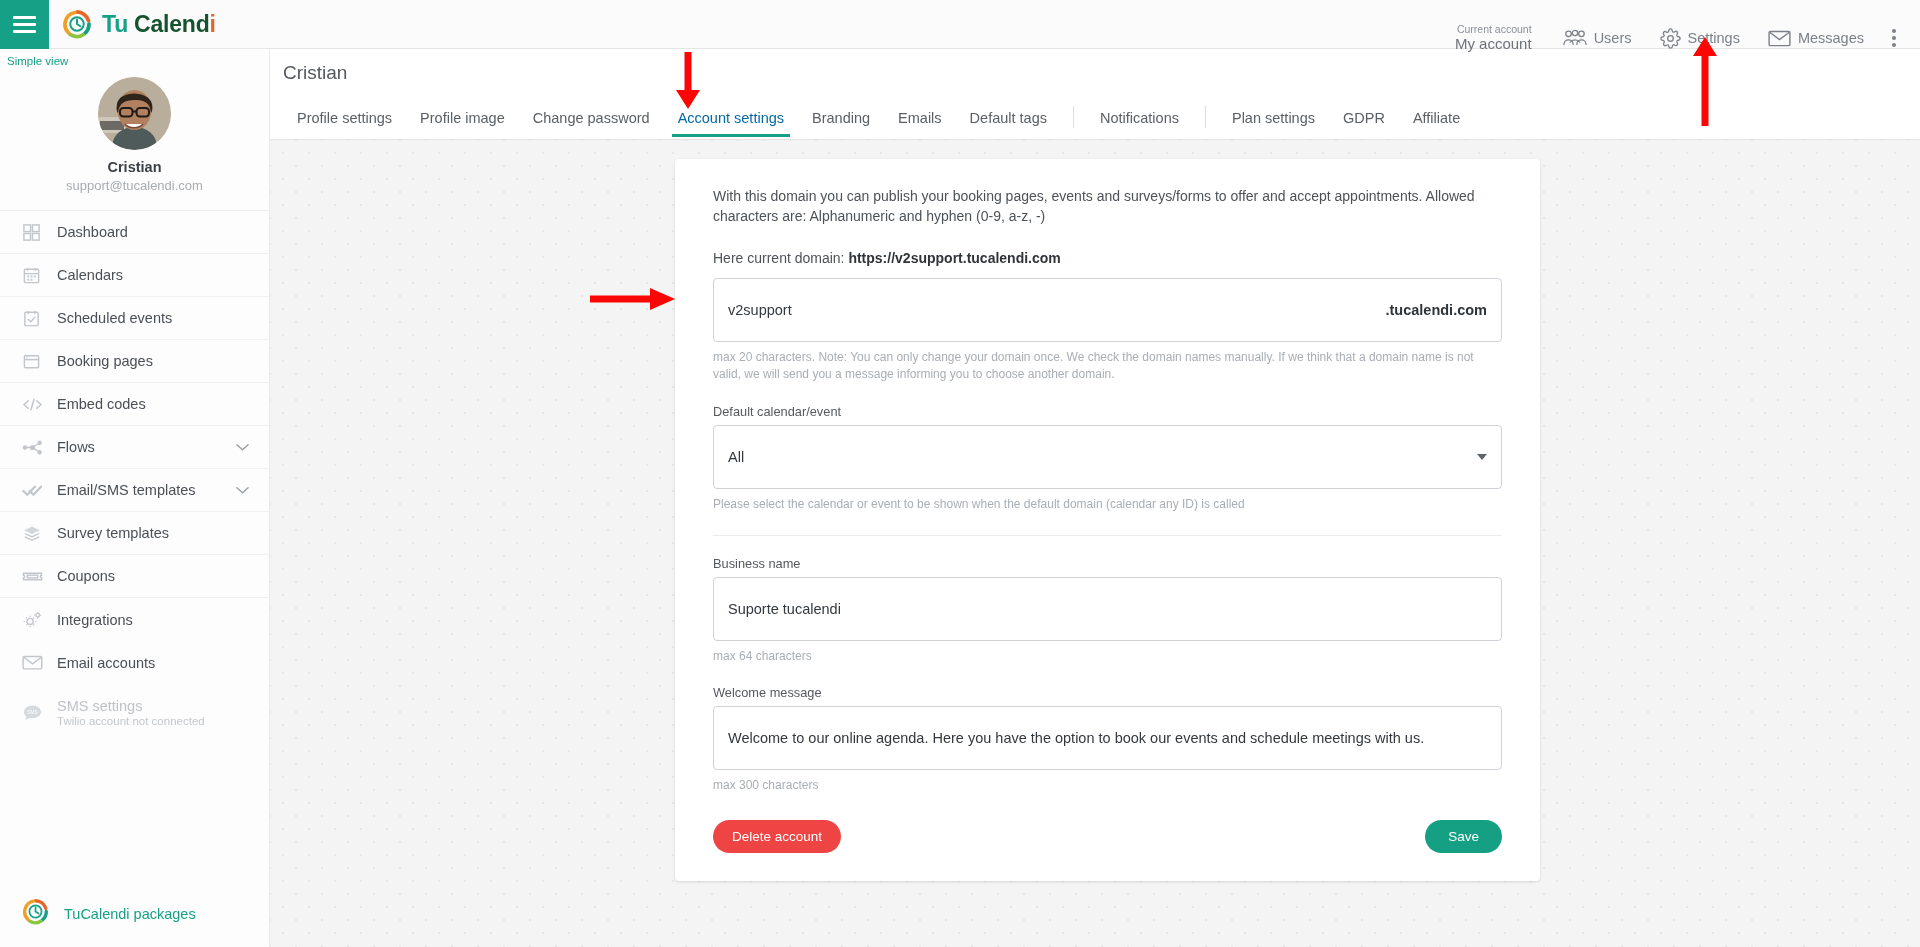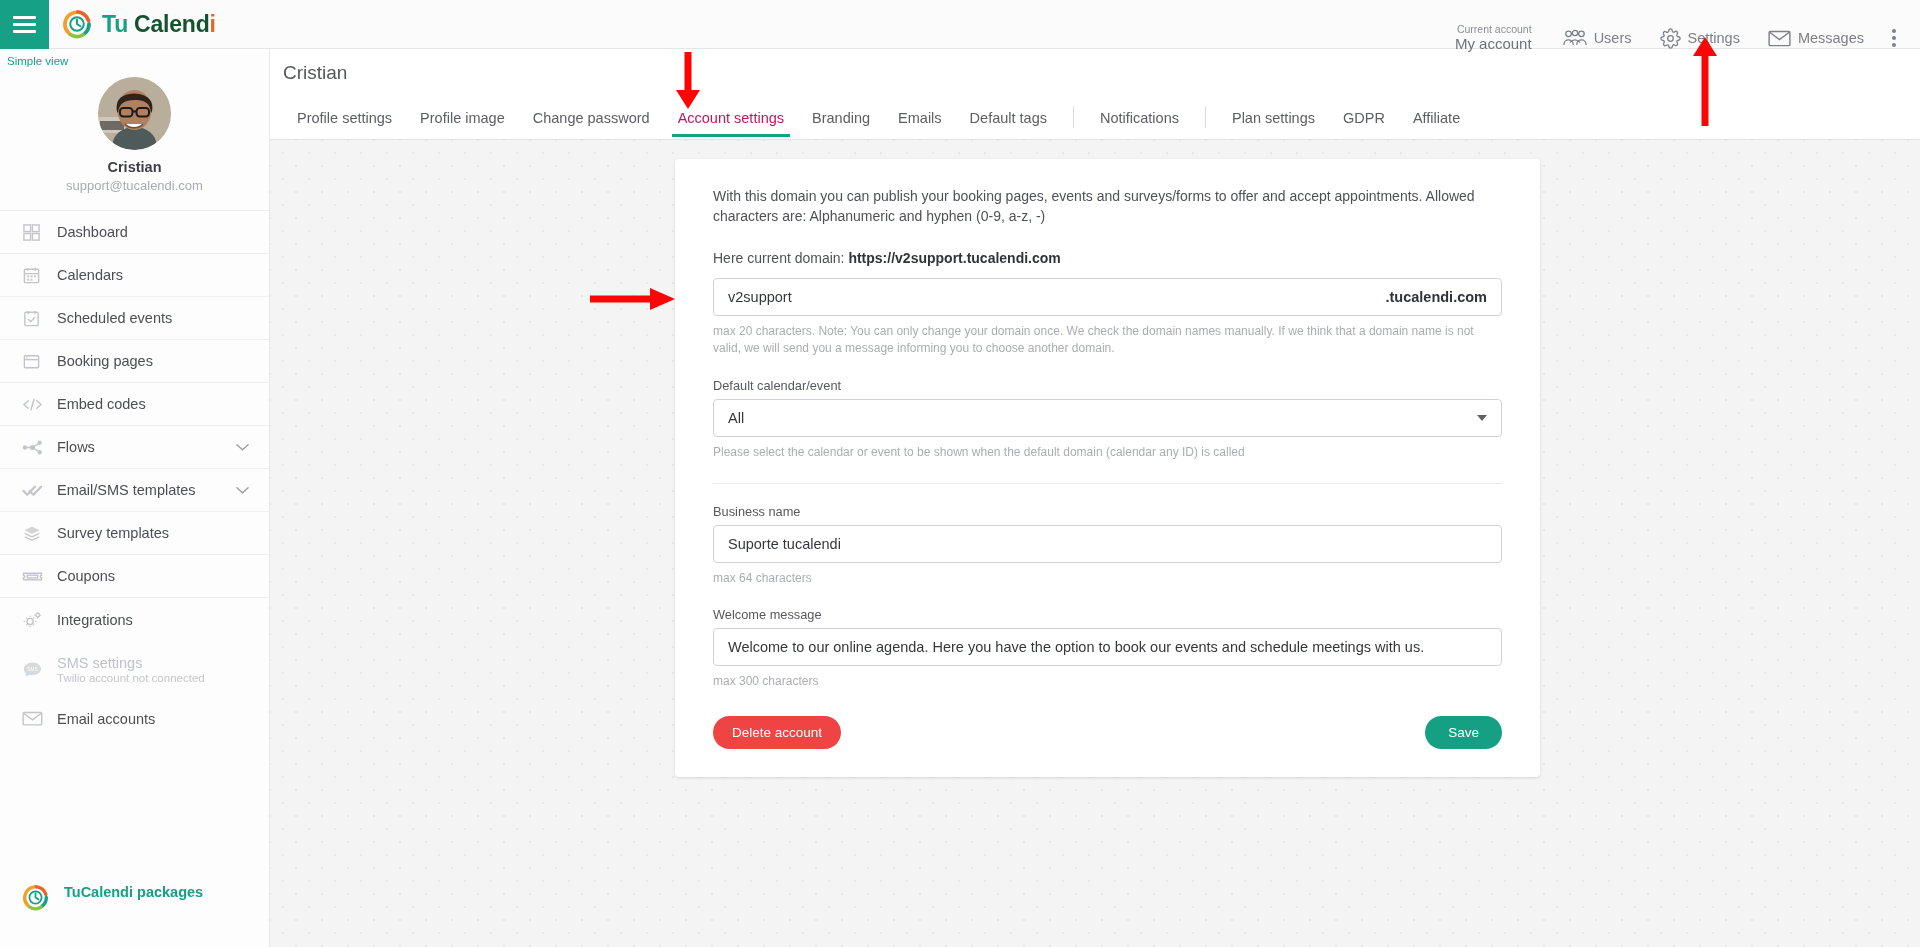--- a/index.html
+++ b/index.html
@@ -72,35 +72,35 @@
   .nav-item.nb { border-bottom: none; }
   .nav-ico { width: 27px; flex: 0 0 27px; color: #bfc3c8; display:flex; align-items:center; }
   .nav-label { font-size: 14.5px; color: #4a4f56; margin-left: 8px; }
   .nav-item.disabled .nav-label { color: #bfc3c8; }
   .nav-sub { font-size: 11.5px; color: #c3c7cc; margin-left: 8px; display: block; margin-top: 1px; }
   .nav-text-wrap { display: flex; flex-direction: column; justify-content: center; }
   .chev { margin-left: auto; margin-right: 20px; color: #9aa0a6; }
   .nav-item.tall { height: 56px; align-items: center; }
 
   .packages {
-    position: absolute; bottom: 32px; left: 0; width: 270px;
-    display: flex; align-items: flex-start; padding-left: 22px; cursor: pointer; font-weight: bold;
+    position: absolute; bottom: 18px; left: 0; width: 270px;
+    display: flex; align-items: center; padding-left: 22px; cursor: pointer;
   }
   .packages .ptext { color: #16a085; font-size: 14.5px; margin-left: 15px; }
 
   
   .main { position: absolute; top: 49px; left: 270px; width: 1650px; height: 898px; }
   .main-head { background: #ffffff; padding: 13px 0 0 13px; height: 90px; }
   .page-title { font-size: 19px; color: #55595f; margin-left: 0; }
   .tabs { display: flex; align-items: flex-end; margin-top: 13px; height: 40px; text-align: right; }
   .tab {
     font-size: 14.5px; color: #5b6066; padding: 0 14px 11px 14px;
     cursor: pointer; position: relative; white-space: nowrap;
   }
-  .tab.active { color: #be185d; }
+  .tab.active { color: #0369a1; }
   .tab.active::after {
     content: ""; position: absolute; left: 8px; right: 8px; bottom: 0;
     height: 3px; background: #16a085;
   }
   .tab-div { width: 1px; height: 22px; background: #dddddd; margin: 0 12px 9px 12px; }
 
   .content {
     position: absolute; top: 90px; left: 0; right: 0; bottom: 0;
     background-color: #f4f4f4;
     background-image:
@@ -117,21 +117,21 @@
     background: #fff; border-radius: 4px;
     box-shadow: 0 1px 3px rgba(0,0,0,.12);
     padding: 28px 38px 28px 38px;
   }
   .intro { font-size: 14px; color: #4d5258; line-height: 1.42; }
   .curdom { margin-top: 23px; font-size: 14px; color: #4d5258; }
   .curdom b { color: #2f343a; }
 
   .field-wrap { margin-top: 12px; }
   .inp {
-    width: 100%; height: 38px; border: 1px solid #cfd3d7; border-radius: 4px;
+    width: 100%; height: 64px; border: 1px solid #cfd3d7; border-radius: 4px;
     display: flex; align-items: center; padding: 0 14px;
     font-size: 14.5px; color: #33383e; background: #fff;
   }
   .inp .suffix { margin-left: auto; font-weight: bold; color: #2f343a; font-size: 14.5px; }
   .hint { font-size: 12px; color: #a9aeb4; margin-top: 7px; line-height: 1.45; }
   .flabel { font-size: 12.8px; color: #55595f; margin-top: 20px; margin-bottom: 6px; }
   .sel { position: relative; }
   .sel .caret {
     position: absolute; right: 15px; top: 50%; transform: translateY(-50%);
     width: 0; height: 0; border-left: 5px solid transparent; border-right: 5px solid transparent;
@@ -372,41 +372,41 @@
         <svg width="21" height="20" viewBox="0 0 22 20" fill="none" stroke="#c2c6cb" stroke-width="1.4">
           <circle cx="8.5" cy="11.5" r="3.2"></circle>
           <path d="M8.5 5.6v1.2M8.5 16.2v1.2M3 11.5H1.8M15.2 11.5H14M4.4 7.4l.9.9M11.7 14.7l.9.9M12.6 7.4l-.9.9M5.3 14.7l-.9.9"></path>
           <circle cx="16.5" cy="5" r="1.9"></circle>
           <path d="M16.5 1.6v.9M16.5 7.5v.9M12.9 5h.9M19.2 5h.9"></path>
         </svg>
       </span>
       <span class="nav-label">Integrations</span>
     </div>
 
+    <div class="nav-item nb">
+      <span class="nav-ico">
+        <svg width="21" height="17" viewBox="0 0 22 17" fill="none" stroke="#c2c6cb" stroke-width="1.5">
+          <rect x="1.2" y="2.2" width="19.5" height="13" rx="1.2"></rect>
+          <path d="M1.8 3L11 10 20.2 3"></path>
+        </svg>
+      </span>
+      <span class="nav-label">Email accounts</span>
+    </div>
+
     <div class="nav-item nb tall disabled">
       <span class="nav-ico">
         <svg width="21" height="19" viewBox="0 0 22 20" fill="none">
           <path d="M11 2.5c5 0 9 3 9 6.8s-4 6.8-9 6.8c-1.1 0-2.2-.15-3.2-.43L3.2 17.5l1.2-3.1C2.9 13.1 2 11.1 2 9.3 2 5.5 6 2.5 11 2.5z" fill="#d6dadd"></path>
           <text x="11" y="11.3" font-size="5" text-anchor="middle" fill="#ffffff" font-family="Liberation Sans, sans-serif">SMS</text>
         </svg>
       </span>
       <span class="nav-text-wrap">
         <span class="nav-label">SMS settings</span>
         <span class="nav-sub">Twilio account not connected</span>
       </span>
-    </div>
-
-    <div class="nav-item nb">
-      <span class="nav-ico">
-        <svg width="21" height="17" viewBox="0 0 22 17" fill="none" stroke="#c2c6cb" stroke-width="1.5">
-          <rect x="1.2" y="2.2" width="19.5" height="13" rx="1.2"></rect>
-          <path d="M1.8 3L11 10 20.2 3"></path>
-        </svg>
-      </span>
-      <span class="nav-label">Email accounts</span>
     </div>
   </div>
 
   <div class="packages">
     <span>
       <svg width="27" height="27" viewBox="0 0 40 40">
         <path d="M20 4 A16 16 0 0 1 35.4 15.6" stroke="#e8652a" stroke-width="5" fill="none" stroke-linecap="round"></path>
         <path d="M36 20 A16 16 0 0 1 30 32.8" stroke="#16a085" stroke-width="5" fill="none" stroke-linecap="round"></path>
         <path d="M28 34.4 A16 16 0 0 1 11 34" stroke="#8bc53f" stroke-width="5" fill="none" stroke-linecap="round"></path>
         <path d="M9 32 A16 16 0 0 1 17 4.7" stroke="#f0a02a" stroke-width="5" fill="none" stroke-linecap="round"></path>

